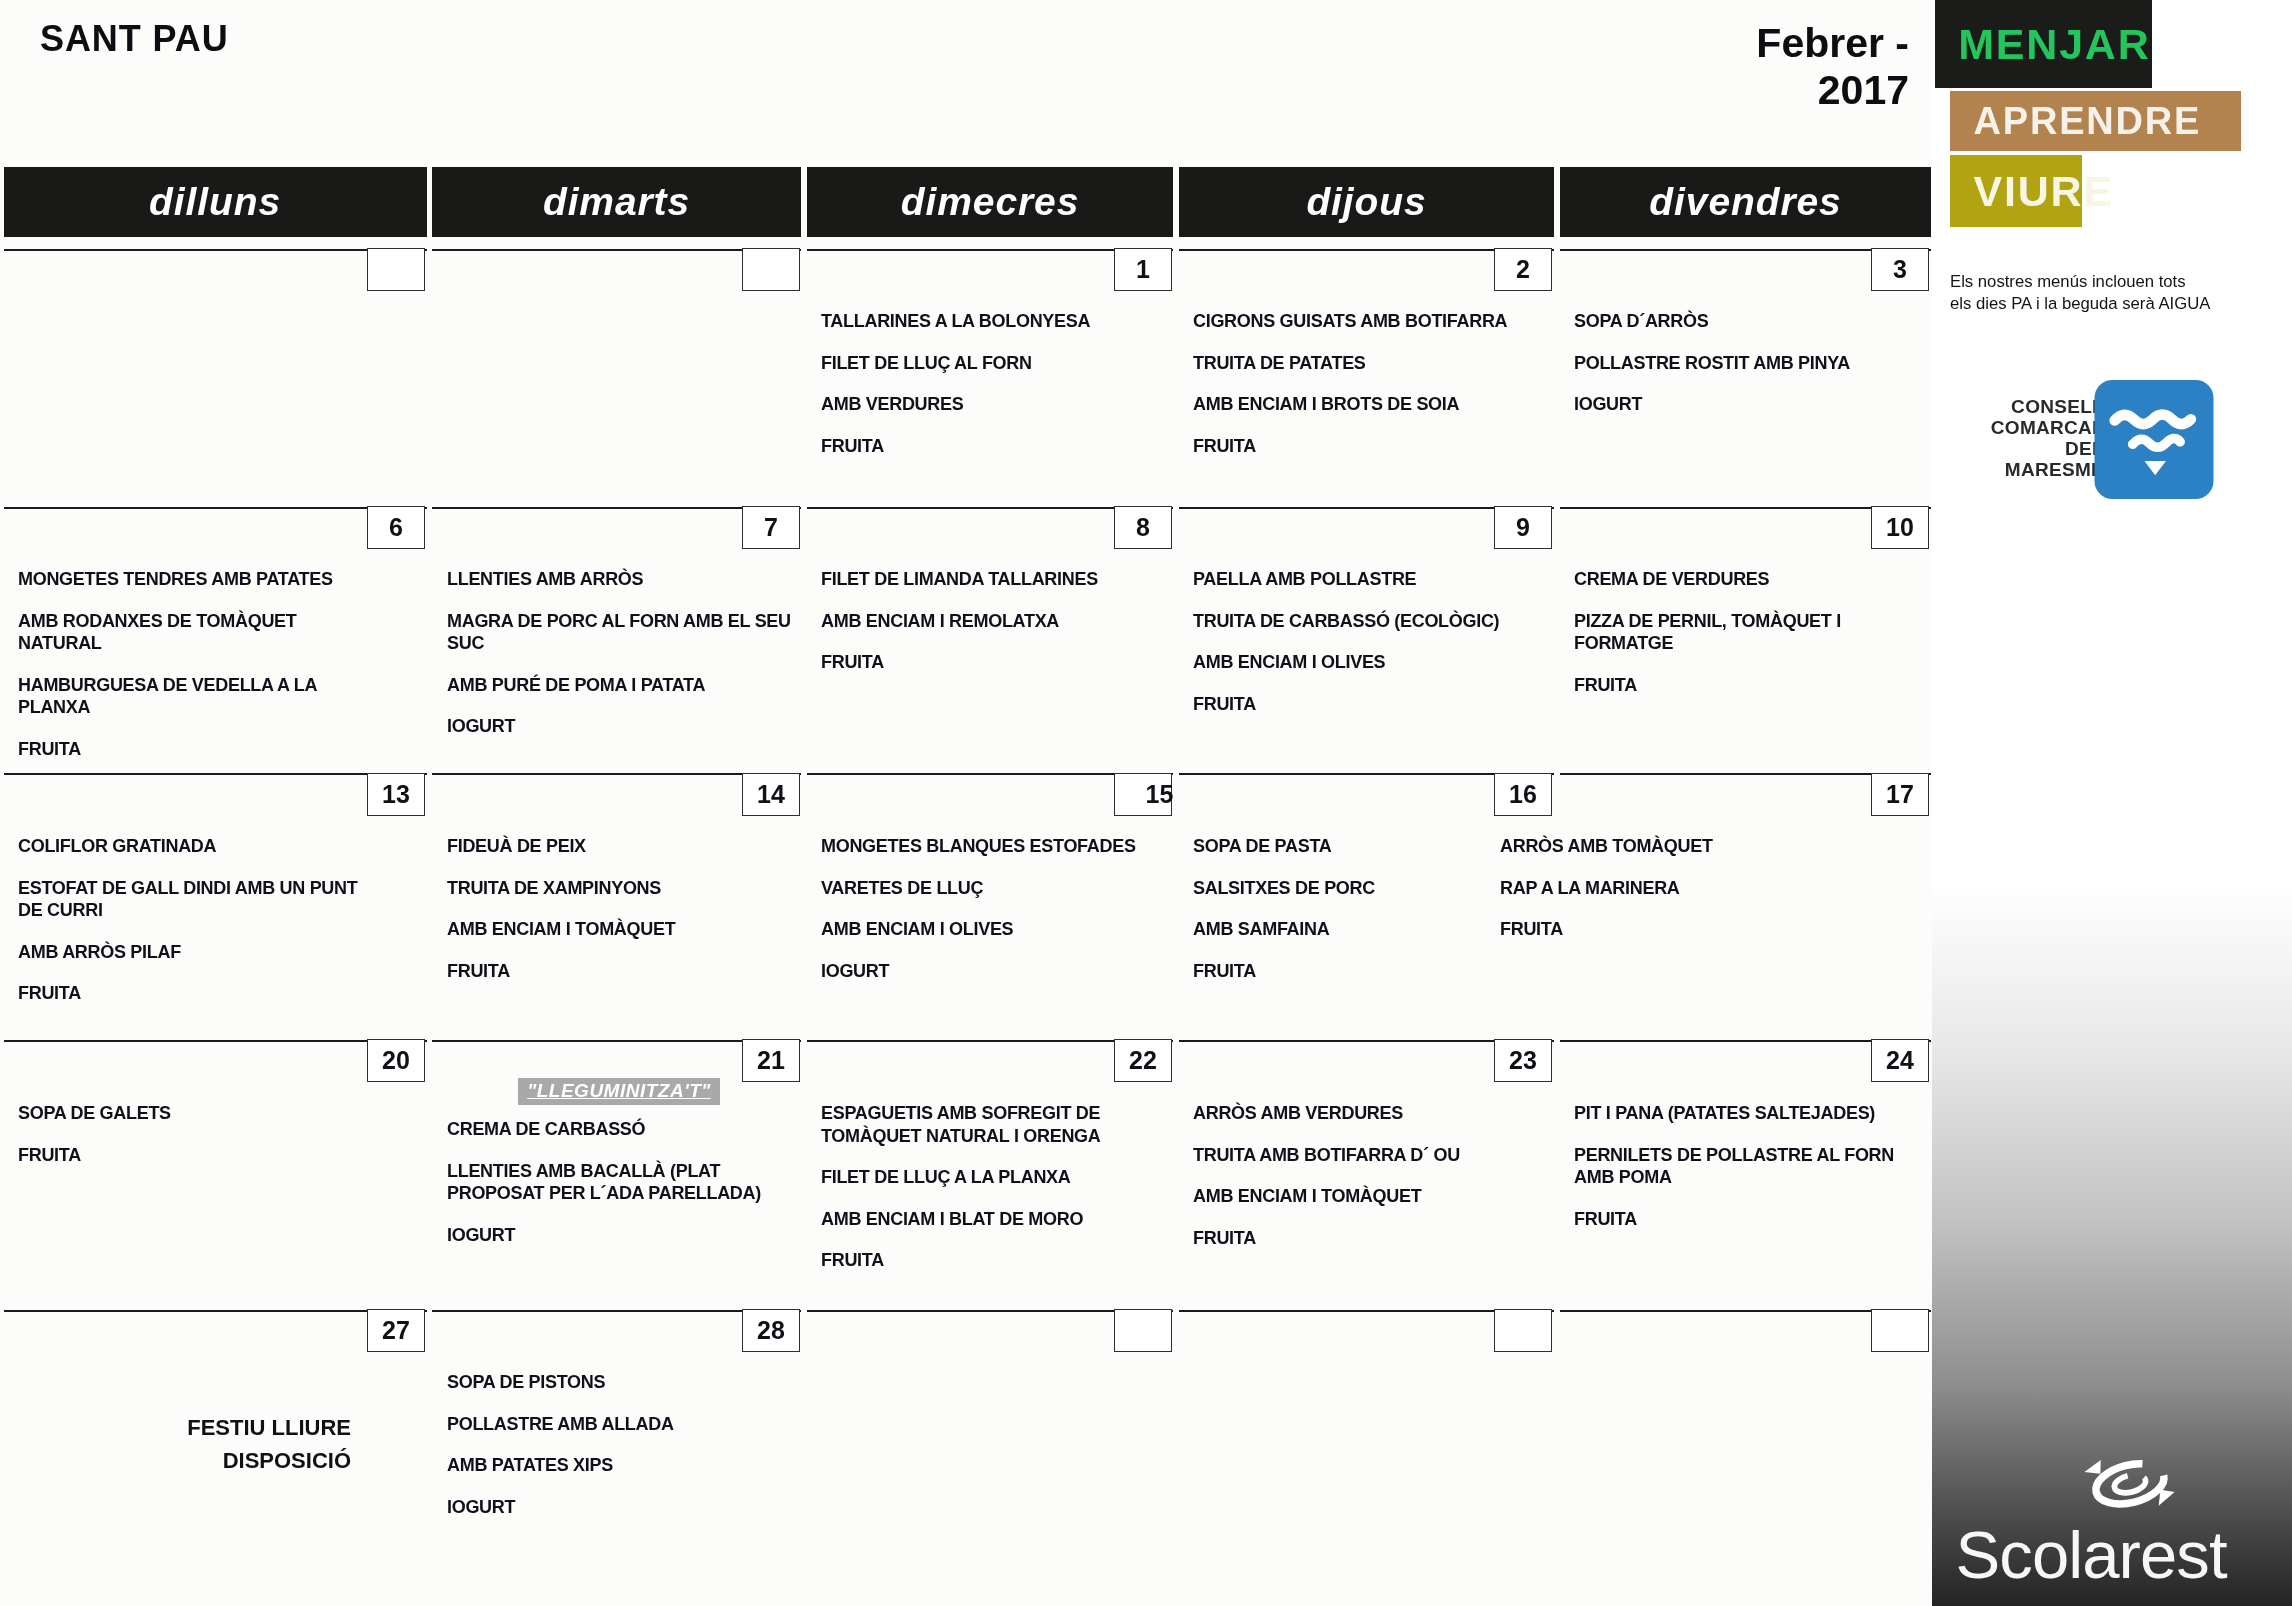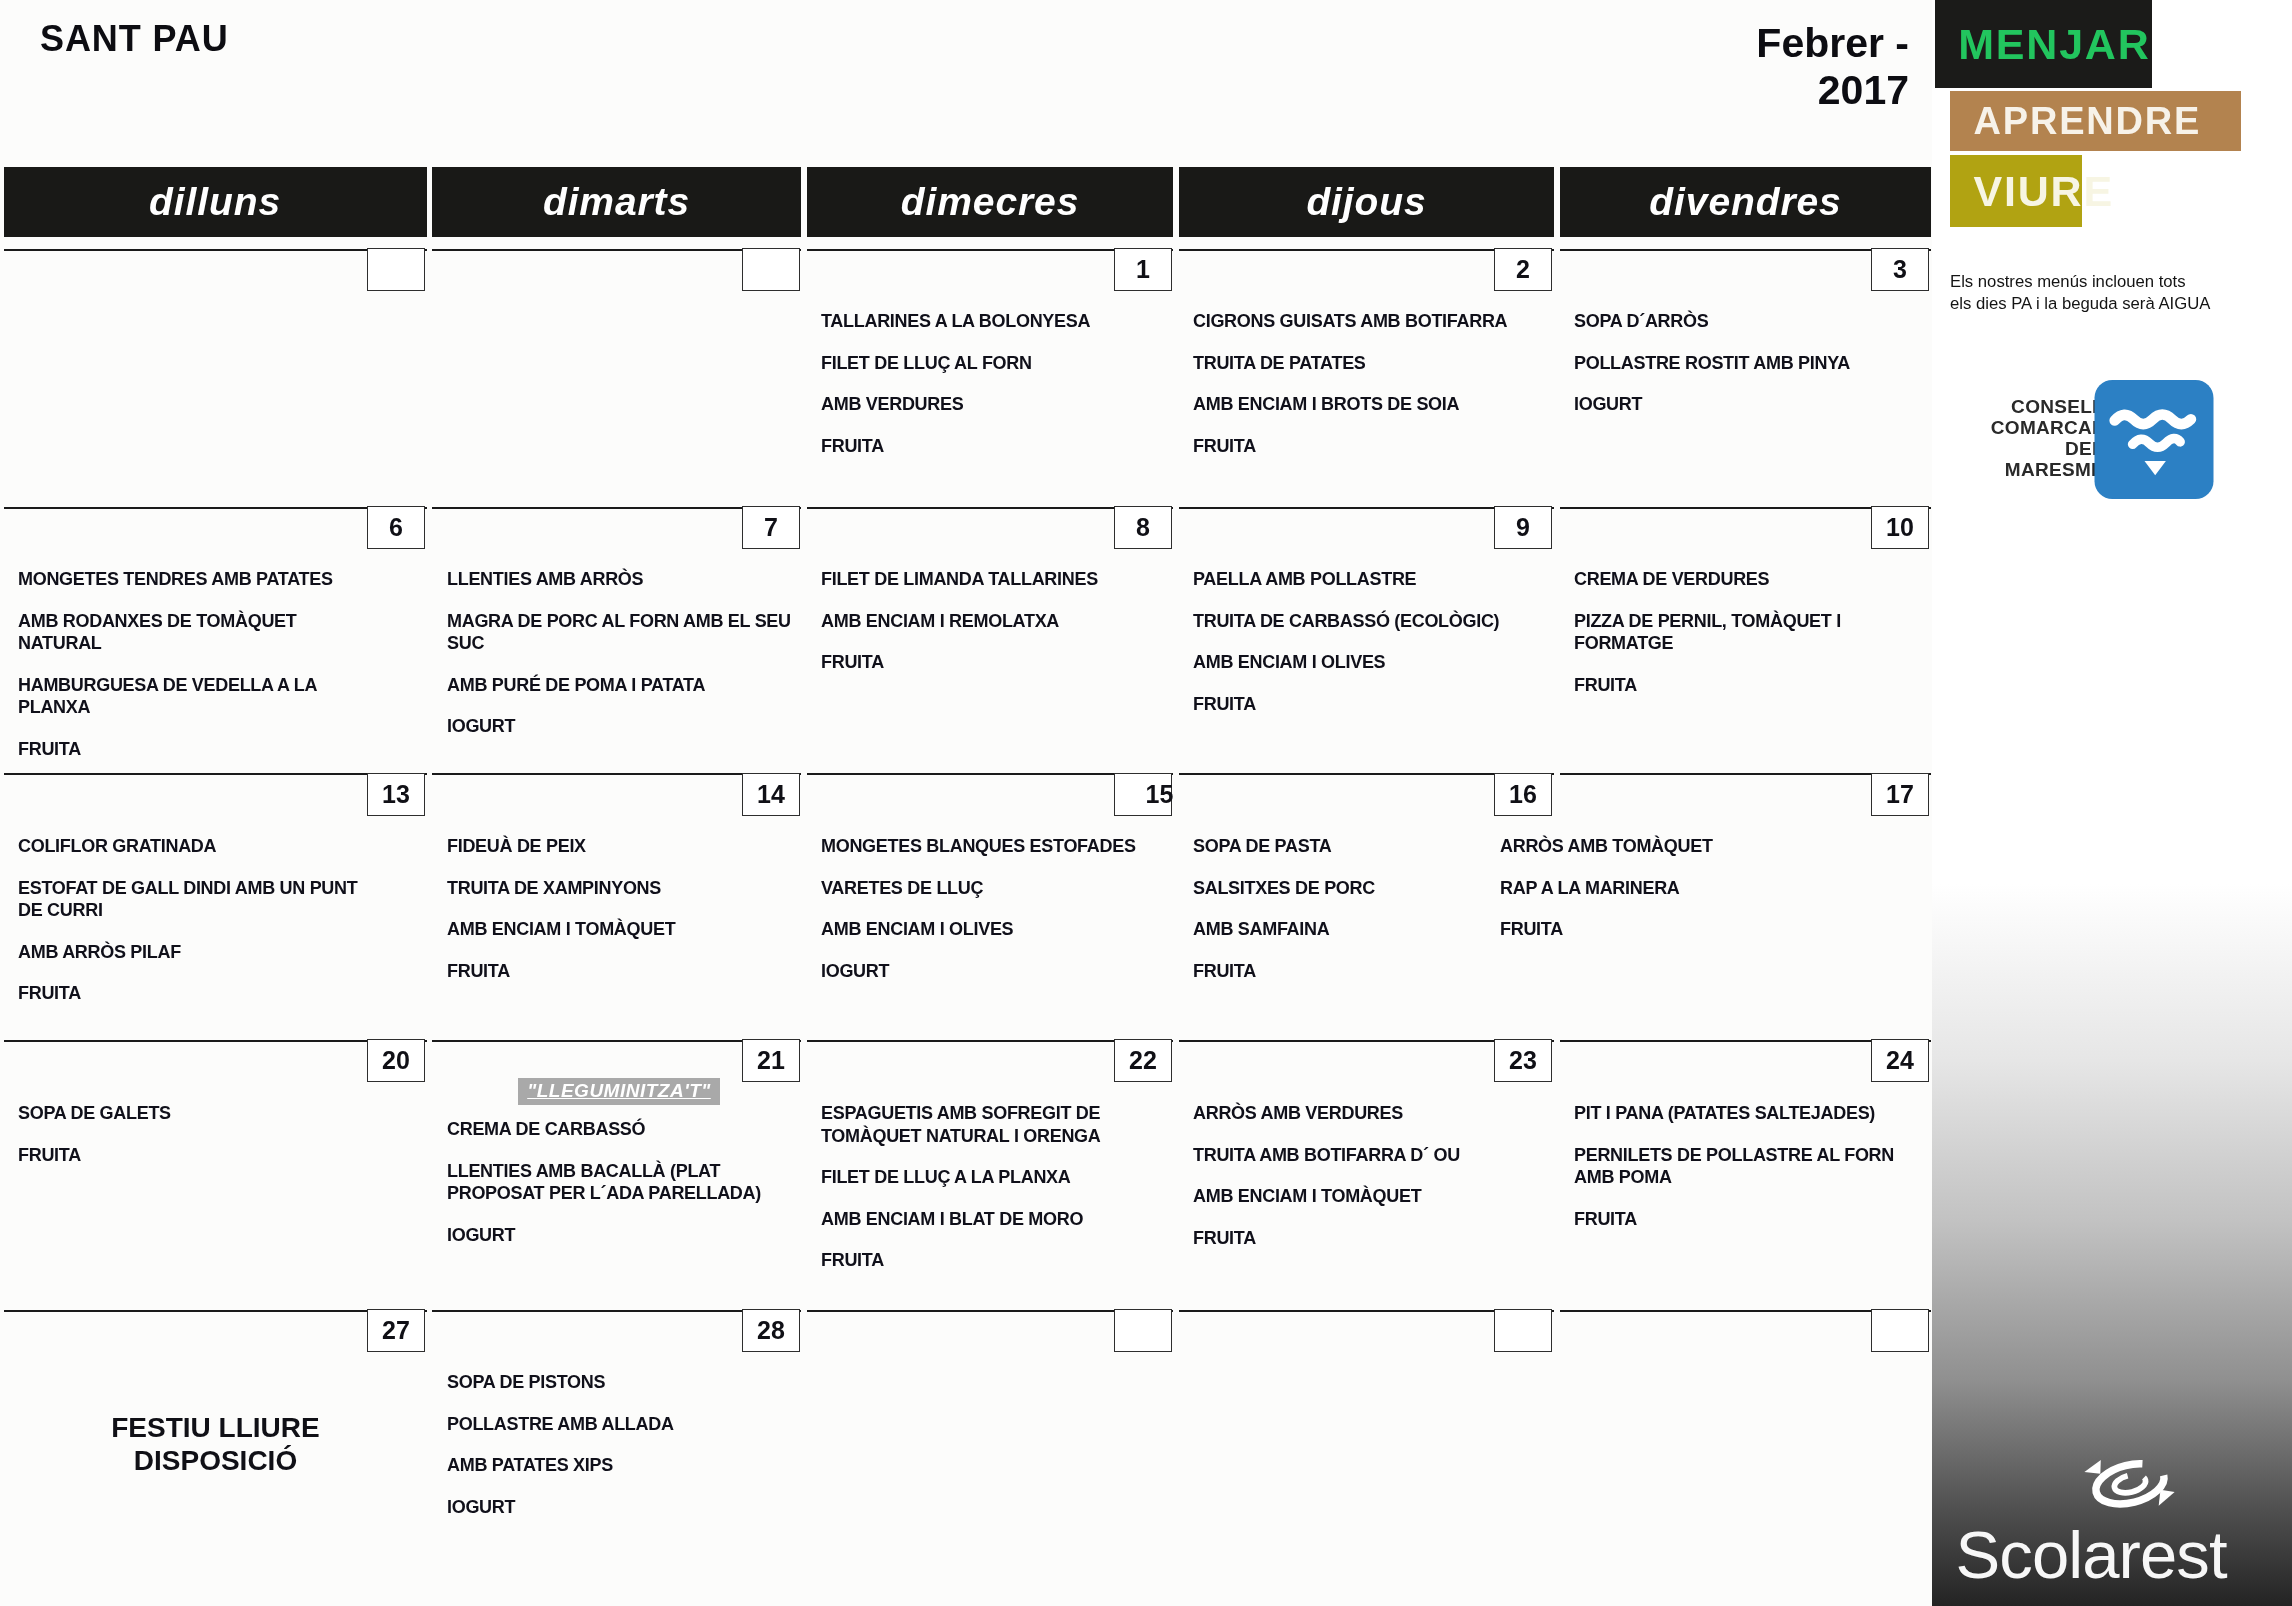--- a/index.html
+++ b/index.html
@@ -18,21 +18,21 @@
   .cell-line{position:absolute;height:1.8px;background:#1a1a1a;}
   .num-box{position:absolute;width:58px;height:43px;background:#fff;border:1.8px solid #2e2e2e;
            box-sizing:border-box;display:flex;align-items:center;justify-content:center;
            font-size:25px;font-weight:700;color:#101016;}
   .items{position:absolute;width:344px;}
   .menu-item{font-size:18px;font-weight:700;line-height:22.6px;margin-bottom:19px;
              letter-spacing:-0.3px;color:#10101a;}
   .badge-wrap{text-align:center;margin-bottom:12.7px;}
   .badge{display:inline-block;background:#a9a9a9;color:#ffffff;font-style:italic;font-weight:700;
          font-size:19px;letter-spacing:0.5px;text-decoration:underline;padding:1.8px 9px 3.6px;}
-  .festiu{position:absolute;text-align:center;font-size:28px;font-weight:800;line-height:33px;color:#101016;}
+  .festiu{position:absolute;text-align:right;font-size:22px;font-weight:800;line-height:33px;color:#101016;}
   
   .sidebar{position:absolute;left:1932px;top:0;width:360px;height:1607px;
            background:linear-gradient(to bottom,#ffffff 0%,#ffffff 55%,#e6e6e6 66%,
                       #c2c2c2 76%,#8f8f8f 86%,#4f4f4f 94%,#232323 100%);}
   .logo-block{position:absolute;display:flex;align-items:center;
               font-weight:700;letter-spacing:1.8px;color:#f6f4ee;padding-left:23.5px;box-sizing:border-box;}
   .lb0{left:2.7px;top:0;width:217px;height:88px;font-size:43px;}
   .lb1{left:18px;top:91px;width:291px;height:60px;font-size:38px;}
   .lb2{left:18px;top:155px;width:132px;height:72px;font-size:43px;}
   .note{position:absolute;left:18px;top:271px;width:299px;font-size:16.7px;font-weight:400;

